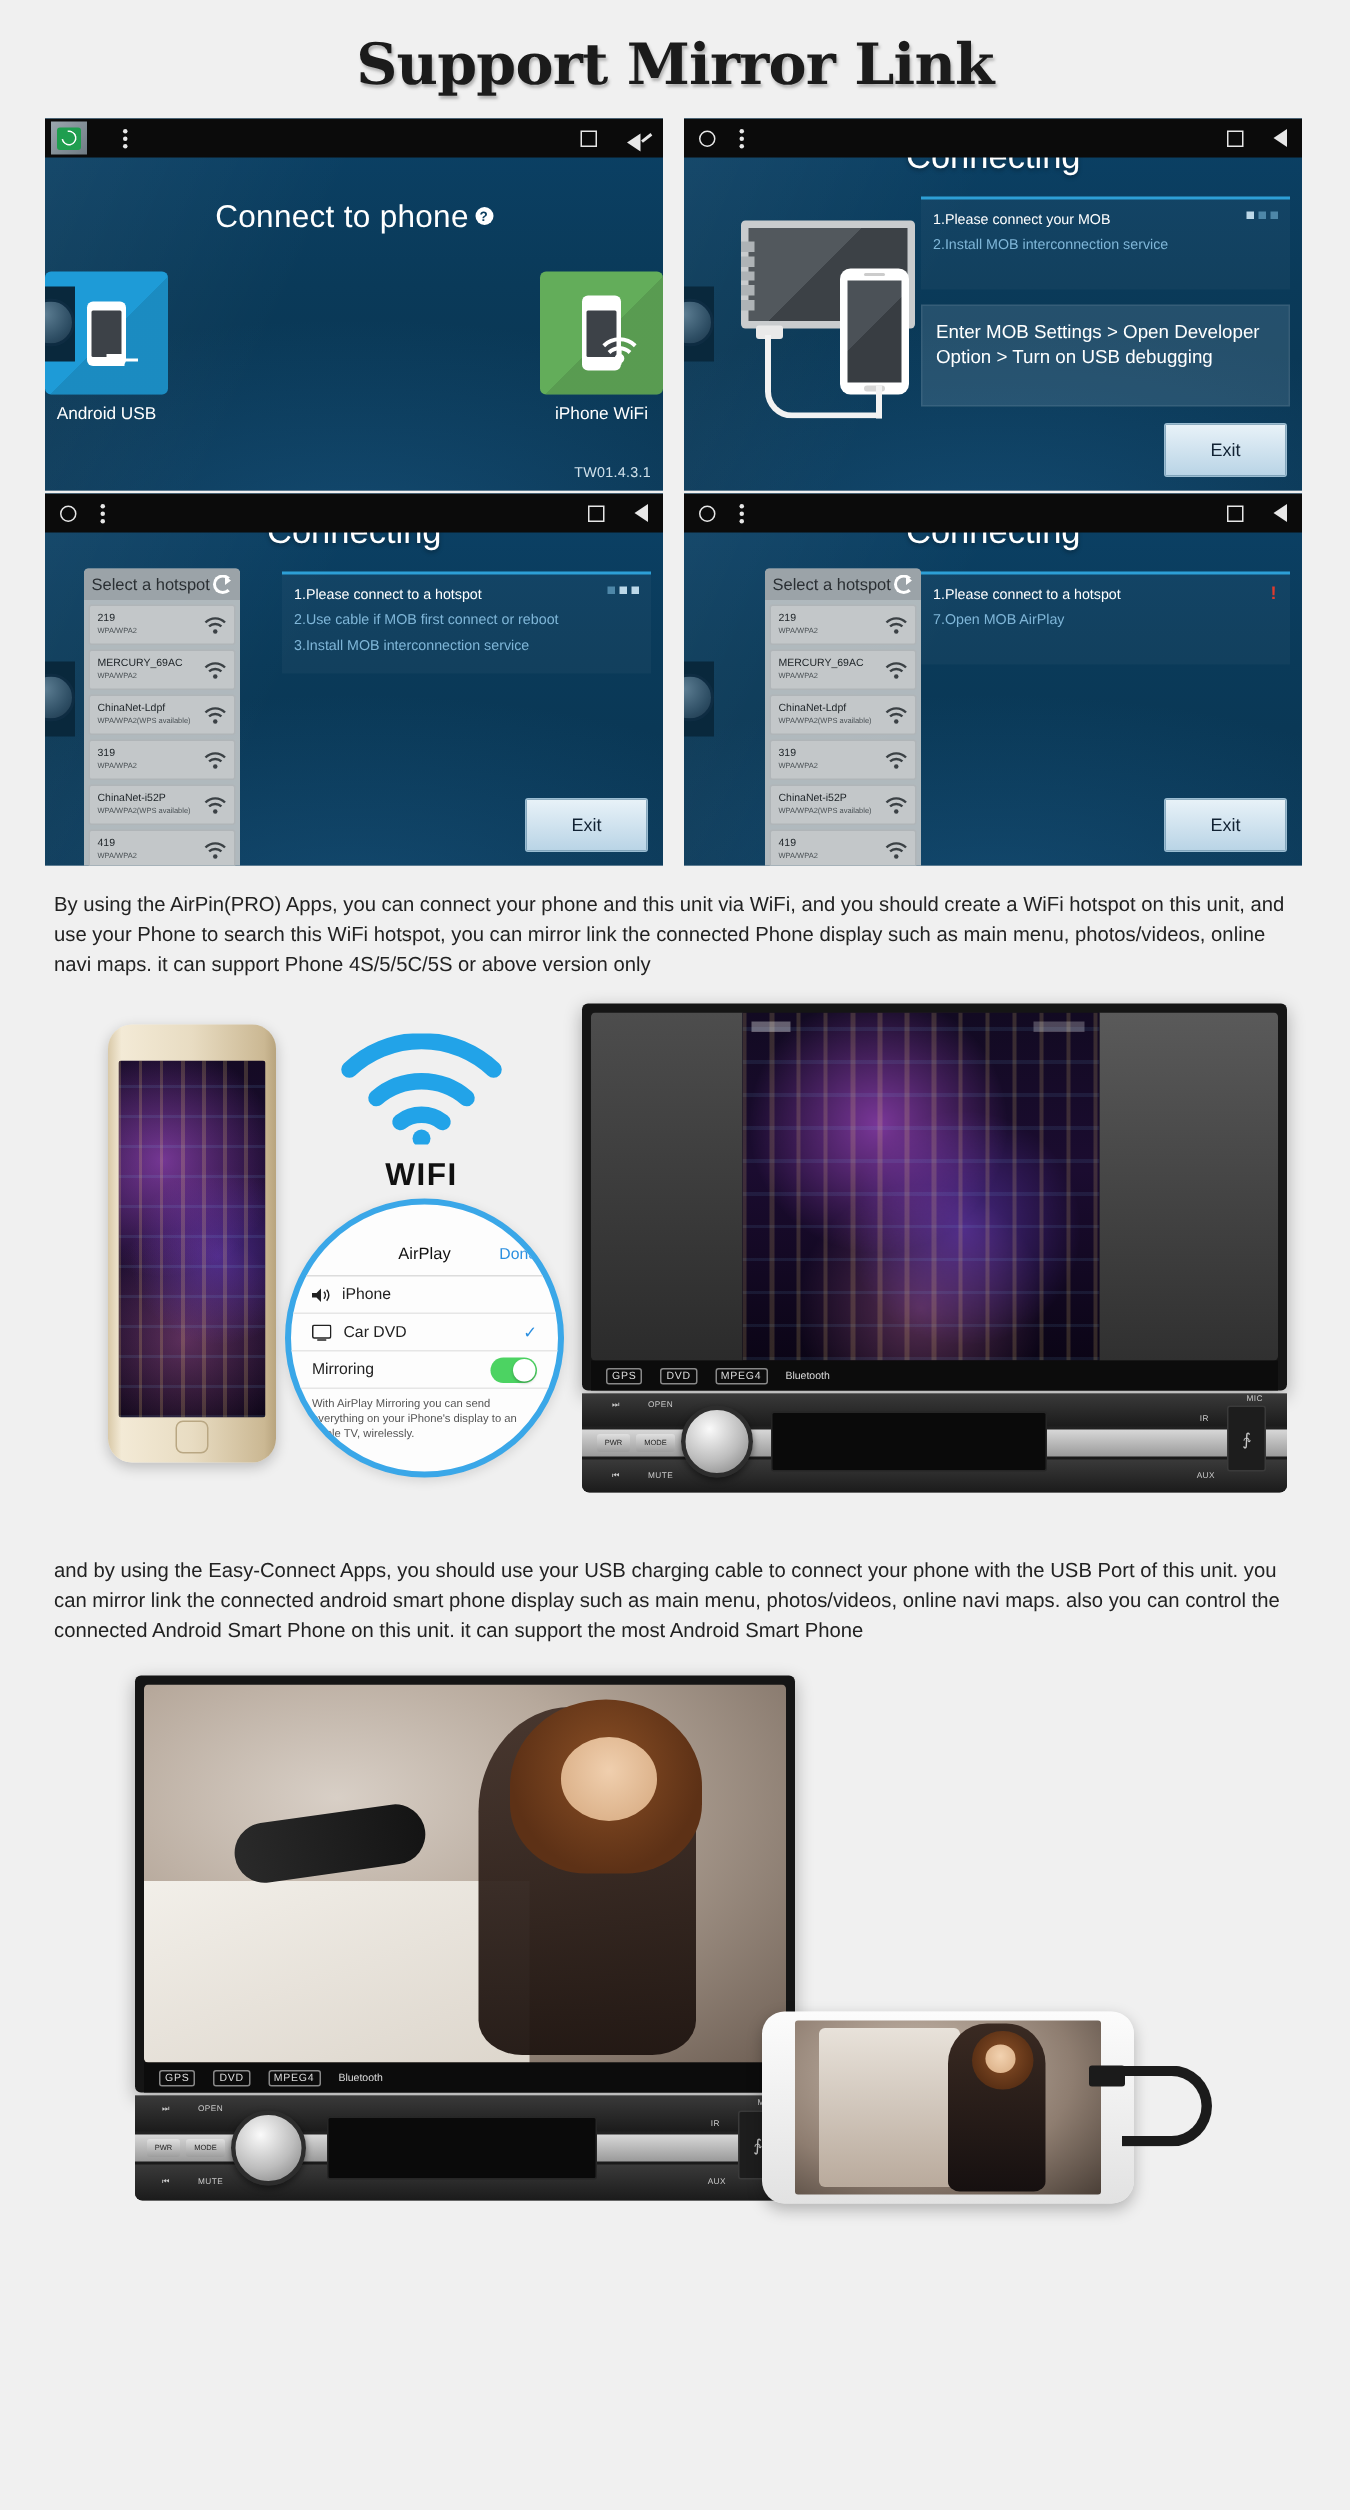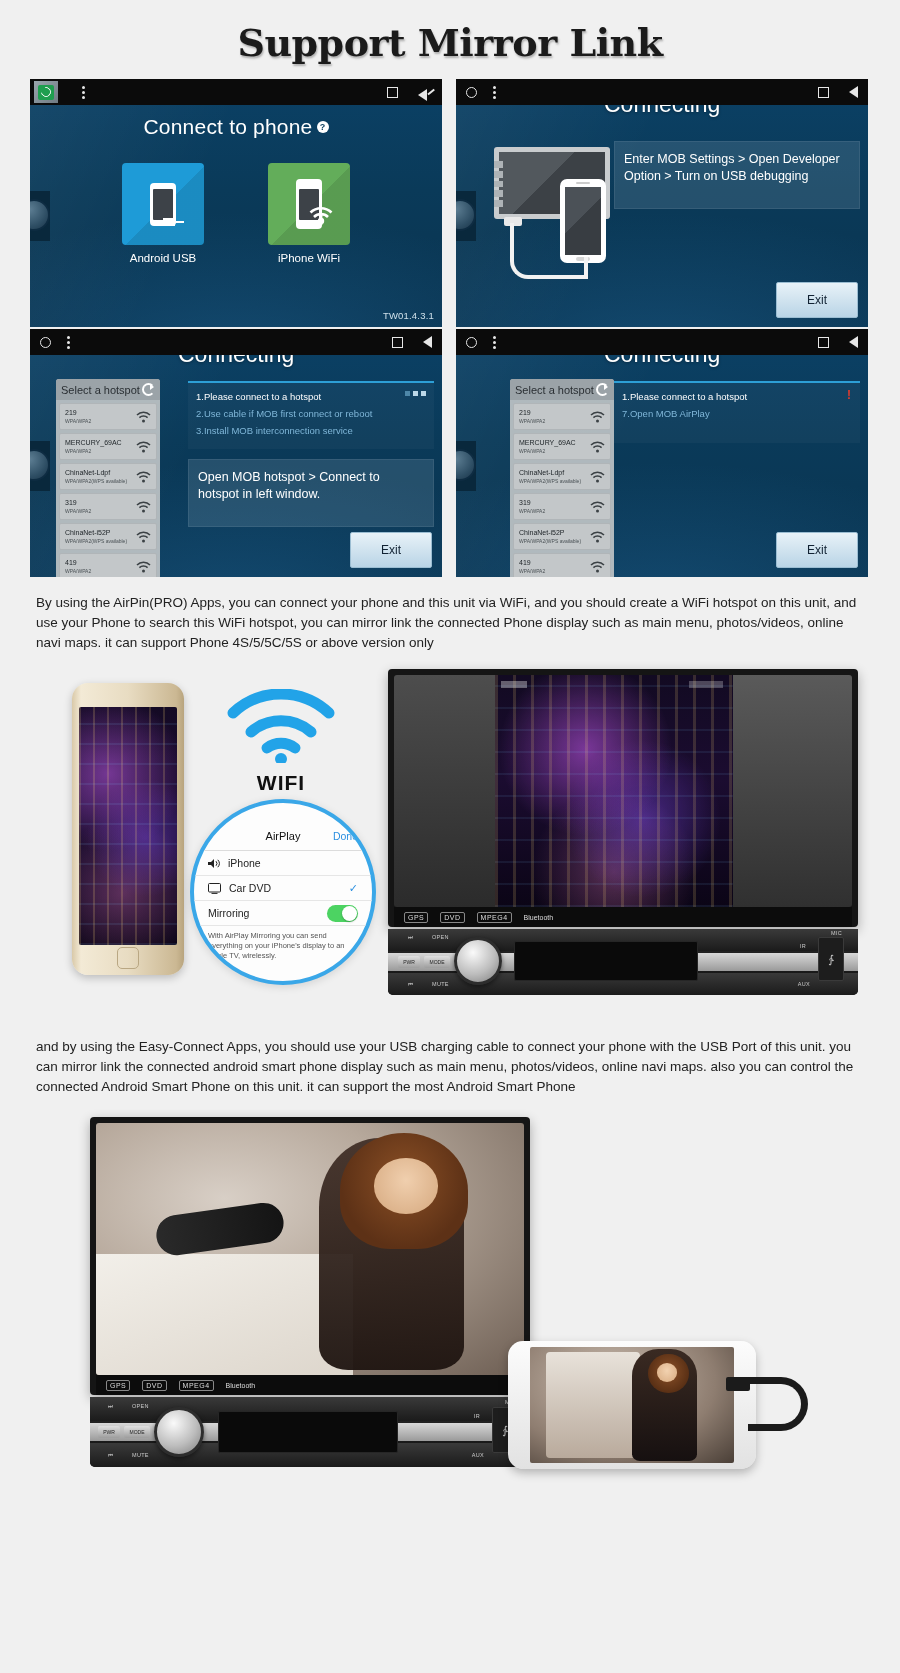--- a/index.html
+++ b/index.html
@@ -116,31 +116,31 @@
     background: radial-gradient(circle at 35% 30%, #5d7e93, #2d4d63 65%, #1b3448);
     border: 2px solid #0e2c42;
     z-index: 5;
   }
   .knob-plate {
     position: absolute; left: -14px; top: 112px; width: 34px; height: 50px;
     background: #09283c; z-index: 4;
   }
 
   
-  .s1-body { position: relative; z-index: 3; padding-top: 10px; }
+  .s1-body { position: relative; z-index: 3; padding-top: 28px; }
   .s1-title {
     text-align: center; font-size: 21px; font-weight: 400; color: #ffffff;
     letter-spacing: 0.2px;
   }
   .s1-title .qmark {
     display: inline-block; width: 12px; height: 12px; border-radius: 50%;
     background: #ffffff; color: #0a3d5e; font-size: 9px; font-weight: bold;
     line-height: 12px; text-align: center; vertical-align: 4px; margin-left: 4px;
   }
-  .tiles { display: flex; justify-content: center; gap: 64px; margin-top: 24px; }
+  .tiles { display: flex; justify-content: space-between; gap: 64px; margin-top: 24px; }
   .tile { width: 82px; text-align: center; }
   .tile-box {
     width: 82px; height: 82px; border-radius: 4px; position: relative; overflow: hidden;
     display: flex; align-items: center; justify-content: center;
   }
   .tile-box.usb  { background: #1e9bd7; }
   .tile-box.awifi{ background: #8cc6ea; }
   .tile-box.iwifi{ background: #63ad5a; }
   .tile-box::after {
     content: ""; position: absolute; inset: 0;
@@ -526,20 +526,29 @@
         </div>
       <div class="mini-phone">
           <div class="scr"></div>
         </div>
       <div class="usb-plug"></div>
       <div class="usb-cable"></div>
       <div class="usb-cable2"></div>
     </div>
 
     <div class="conn-panel">
+      <div class="steps-box">
+        <div class="step-dots">
+            <i class="lit"></i>
+            <i></i>
+            <i></i>
+          </div>
+        <div class="step on">1.Please connect your MOB</div>
+        <div class="step off">2.Install MOB interconnection service</div>
+      </div>
       <div class="hint-box">Enter MOB Settings &gt; Open Developer Option &gt; Turn on USB debugging</div>
     </div>
 
     <div class="exit-btn">Exit</div>
   </div>
 
   <div class="screen">
     <div class="screen-bg"></div>
 
     <div class="statusbar">
@@ -640,21 +649,20 @@
       <div class="steps-box">
         <div class="step-dots">
             <i></i>
             <i class="lit"></i>
             <i class="lit"></i>
           </div>
         <div class="step on">1.Please connect to a hotspot</div>
         <div class="step off">2.Use cable if MOB first connect or reboot</div>
         <div class="step off">3.Install MOB interconnection service</div>
       </div>
-      <div class="hint-box">Open MOB hotspot &gt; Connect to hotspot in left window.</div>
     </div>
 
     <div class="exit-btn">Exit</div>
   </div>
 
   <div class="screen">
     <div class="screen-bg"></div>
 
     <div class="statusbar">
       <div class="sb-left">

